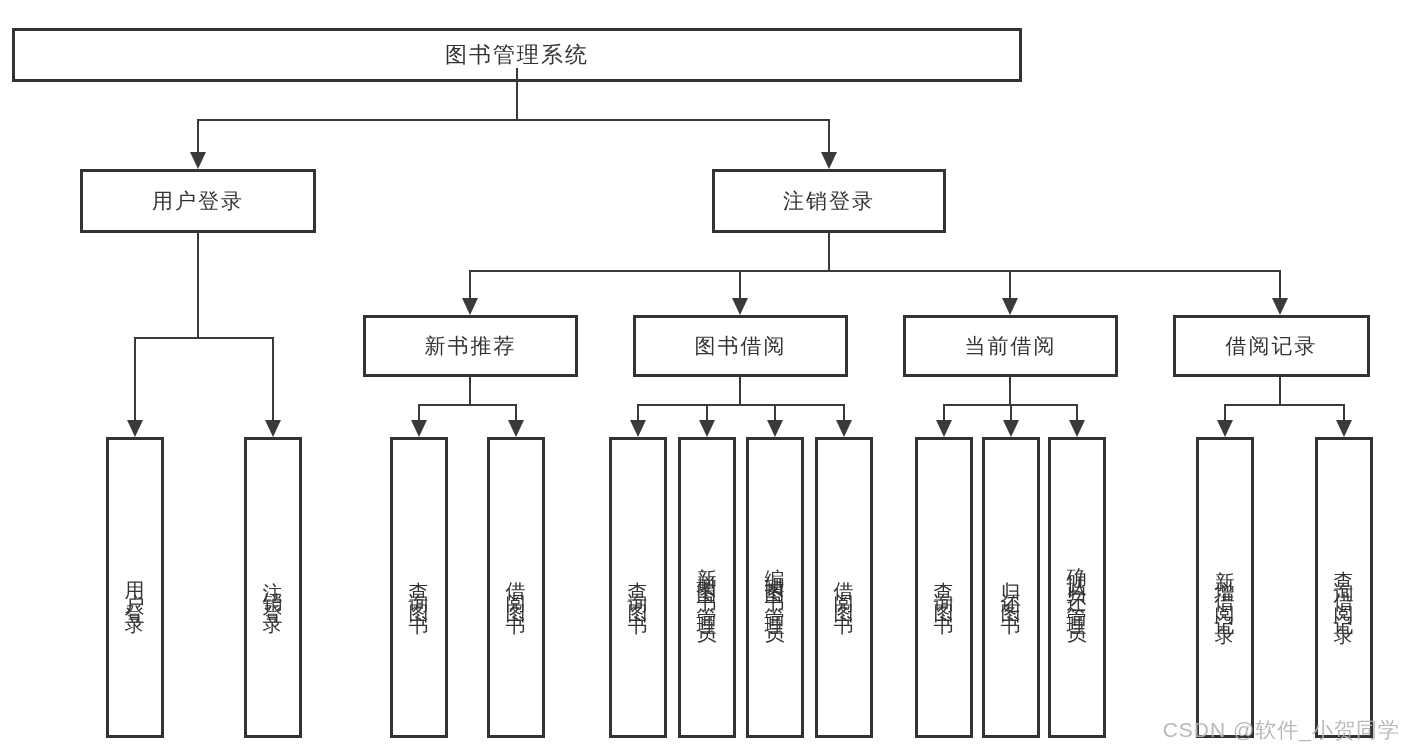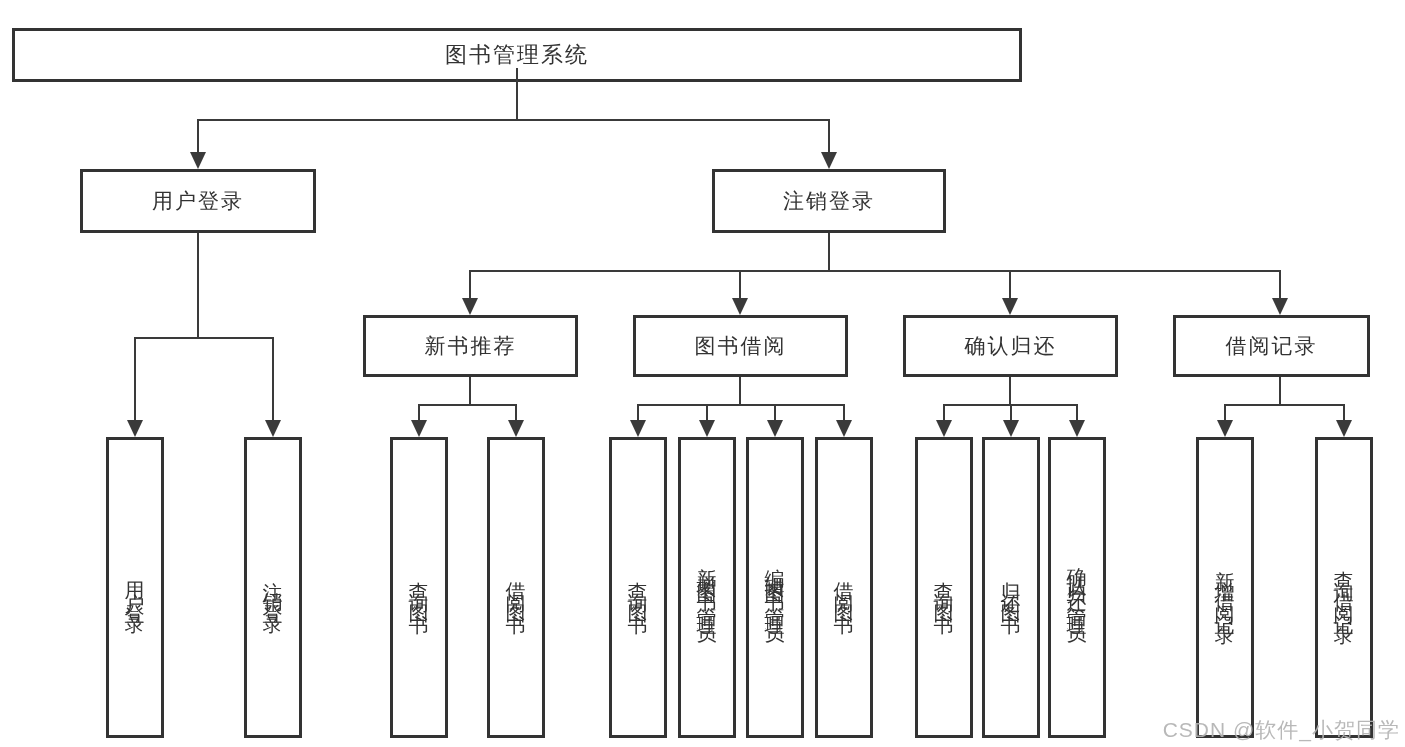--- a/index.html
+++ b/index.html
@@ -77,21 +77,21 @@
   <div class="vl" style="left:739px;top:270px;height:30px;"></div>
   <div class="vl" style="left:1009px;top:270px;height:30px;"></div>
   <div class="vl" style="left:1279px;top:270px;height:30px;"></div>
   <div class="ar" style="left:462px;top:298px;"></div>
   <div class="ar" style="left:732px;top:298px;"></div>
   <div class="ar" style="left:1002px;top:298px;"></div>
   <div class="ar" style="left:1272px;top:298px;"></div>
 
   <div class="box" style="left:633px;top:315px;width:215px;height:62px;">图书借阅</div>
   <div class="box" style="left:363px;top:315px;width:215px;height:62px;">新书推荐</div>
-  <div class="box" style="left:903px;top:315px;width:215px;height:62px;">确认归还</div>
+  <div class="box" style="left:903px;top:315px;width:215px;height:62px;">当前借阅</div>
   <div class="box" style="left:1173px;top:315px;width:197px;height:62px;">借阅记录</div>
 
   <div class="vl" style="left:469px;top:377px;height:27px;"></div>
   <div class="hl" style="left:418px;top:404px;width:99px;"></div>
   <div class="vl" style="left:418px;top:404px;height:18px;"></div>
   <div class="vl" style="left:515px;top:404px;height:18px;"></div>
   <div class="ar" style="left:411px;top:420px;"></div>
   <div class="ar" style="left:508px;top:420px;"></div>
 
   <div class="vl" style="left:739px;top:377px;height:27px;"></div>

